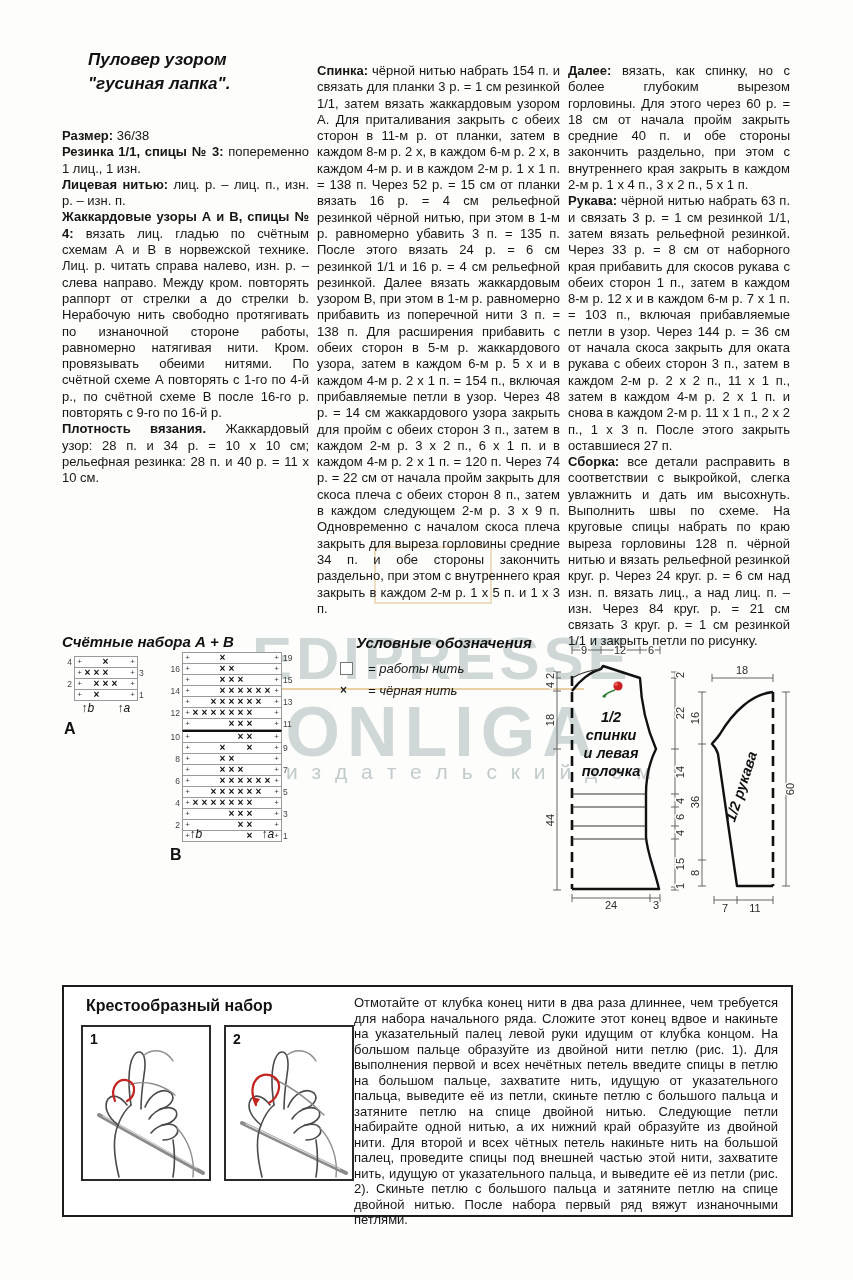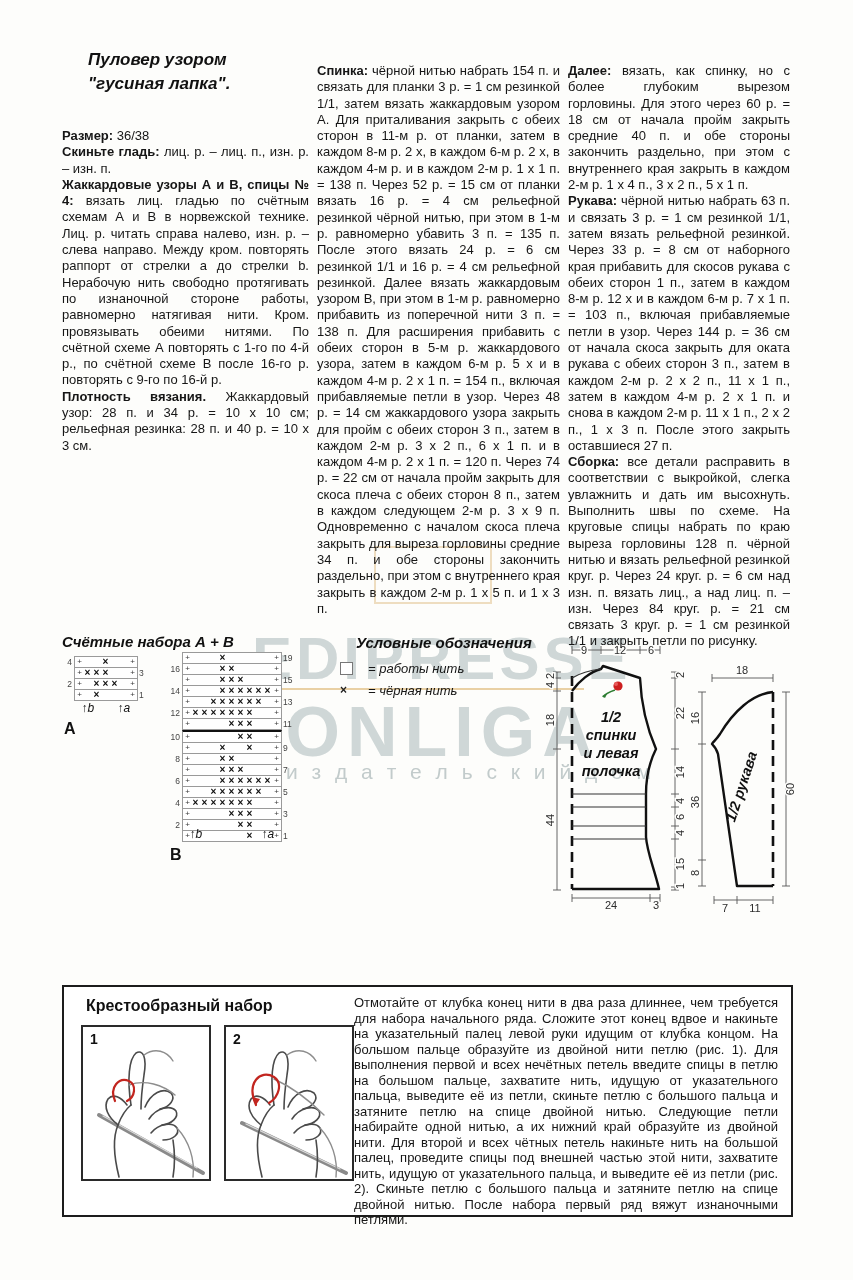--- a/index.html
+++ b/index.html
@@ -76,23 +76,24 @@
 <div class="tanline" style="left:250px;top:688px;width:334px;height:2px;"></div>
 <div class="tanrect" style="left:374px;top:546px;width:114px;height:54px;"></div>
 
 <div class="title abs" style="left:88px;top:48px;">
   <div>Пуловер узором</div>
   <div>"гусиная лапка".</div>
 </div>
 
 <div class="col" style="left:62px;top:128px;width:247px;">
     <div class="para"><span class="seg-b">Размер:</span><span> 36/38</span></div>
-    <div class="para"><span class="seg-b">Скиньте гладь:</span><span> лиц. р. – лиц. п., изн. р. – изн. п.</span></div>
+    <div class="para"><span class="seg-b">Резинка 1/1, спицы № 3:</span><span> попеременно 1 лиц., 1 изн.</span></div>
+    <div class="para"><span class="seg-b">Лицевая нитью:</span><span> лиц. р. – лиц. п., изн. р. – изн. п.</span></div>
     <div class="para"><span class="seg-b">Жаккардовые узоры А и В, спицы № 4:</span><span> вязать лиц. гладью по счётным схемам А и В в норвежской технике. Лиц. р. читать справа налево, изн. р. – слева направо. Между кром. повторять раппорт от стрелки а до стрелки b. Нерабочую нить свободно протягивать по изнаночной стороне работы, равномерно натягивая нити. Кром. провязывать обеими нитями. По счётной схеме А повторять с 1-го по 4-й р., по счётной схеме В после 16-го р. повторять с 9-го по 16-й р.</span></div>
-    <div class="para"><span class="seg-b">Плотность вязания.</span><span> Жаккардовый узор: 28 п. и 34 р. = 10 х 10 см; рельефная резинка: 28 п. и 40 р. = 10 х 3 см.</span></div>
+    <div class="para"><span class="seg-b">Плотность вязания.</span><span> Жаккардовый узор: 28 п. и 34 р. = 10 х 10 см; рельефная резинка: 28 п. и 40 р. = 11 х 10 см.</span></div>
   </div>
 <div class="col" style="left:317px;top:63px;width:243px;">
     <div class="para"><span class="seg-b">Спинка:</span><span> чёрной нитью набрать 154 п. и связать для планки 3 р. = 1 см резинкой 1/1, затем вязать жаккардовым узором А. Для приталивания закрыть с обеих сторон в 11-м р. от планки, затем в каждом 8-м р. 2 х, в каждом 6-м р. 2 х, в каждом 4-м р. и в каждом 2-м р. 1 х 1 п. = 138 п. Через 52 р. = 15 см от планки вязать 16 р. = 4 см рельефной резинкой чёрной нитью, при этом в 1-м р. равномерно убавить 3 п. = 135 п. После этого вязать 24 р. = 6 см резинкой 1/1 и 16 р. = 4 см рельефной резинкой. Далее вязать жаккардовым узором В, при этом в 1-м р. равномерно прибавить из поперечной нити 3 п. = 138 п. Для расширения прибавить с обеих сторон в 5-м р. жаккардового узора, затем в каждом 6-м р. 5 х и в каждом 4-м р. 2 х 1 п. = 154 п., включая прибавляемые петли в узор. Через 48 р. = 14 см жаккардового узора закрыть для пройм с обеих сторон 3 п., затем в каждом 2-м р. 3 х 2 п., 6 х 1 п. и в каждом 4-м р. 2 х 1 п. = 120 п. Через 74 р. = 22 см от начала пройм закрыть для скоса плеча с обеих сторон 8 п., затем в каждом следующем 2-м р. 3 х 9 п. Одновременно с началом скоса плеча закрыть для выреза горловины средние 34 п. и обе стороны закончить раздельно, при этом с внутреннего края закрыть в каждом 2-м р. 1 х 5 п. и 1 х 3 п.</span></div>
   </div>
 <div class="col" style="left:568px;top:63px;width:222px;">
     <div class="para"><span class="seg-b">Далее:</span><span> вязать, как спинку, но с более глубоким вырезом горловины. Для этого через 60 р. = 18 см от начала пройм закрыть средние 40 п. и обе стороны закончить раздельно, при этом с внутреннего края закрыть в каждом 2-м р. 1 х 4 п., 3 х 2 п., 5 х 1 п.</span></div>
     <div class="para"><span class="seg-b">Рукава:</span><span> чёрной нитью набрать 63 п. и связать 3 р. = 1 см резинкой 1/1, затем вязать рельефной резинкой. Через 33 р. = 8 см от наборного края прибавить для скосов рукава с обеих сторон 1 п., затем в каждом 8-м р. 12 х и в каждом 6-м р. 7 х 1 п. = 103 п., включая прибавляемые петли в узор. Через 144 р. = 36 см от начала скоса закрыть для оката рукава с обеих сторон 3 п., затем в каждом 2-м р. 2 х 2 п., 11 х 1 п., затем в каждом 4-м р. 2 х 1 п. и снова в каждом 2-м р. 11 х 1 п., 2 х 2 п., 1 х 3 п. После этого закрыть оставшиеся 27 п.</span></div>
     <div class="para"><span class="seg-b">Сборка:</span><span> все детали расправить в соответствии с выкройкой, слегка увлажнить и дать им высохнуть. Выполнить швы по схеме. На круговые спицы набрать по краю выреза горловины 128 п. чёрной нитью и вязать рельефной резинкой круг. р. Через 24 круг. р. = 6 см над изн. п. вязать лиц., а над лиц. п. – изн. Через 84 круг. р. = 21 см связать 3 круг. р. = 1 см резинкой 1/1 и закрыть петли по рисунку.</span></div>
   </div>
 

